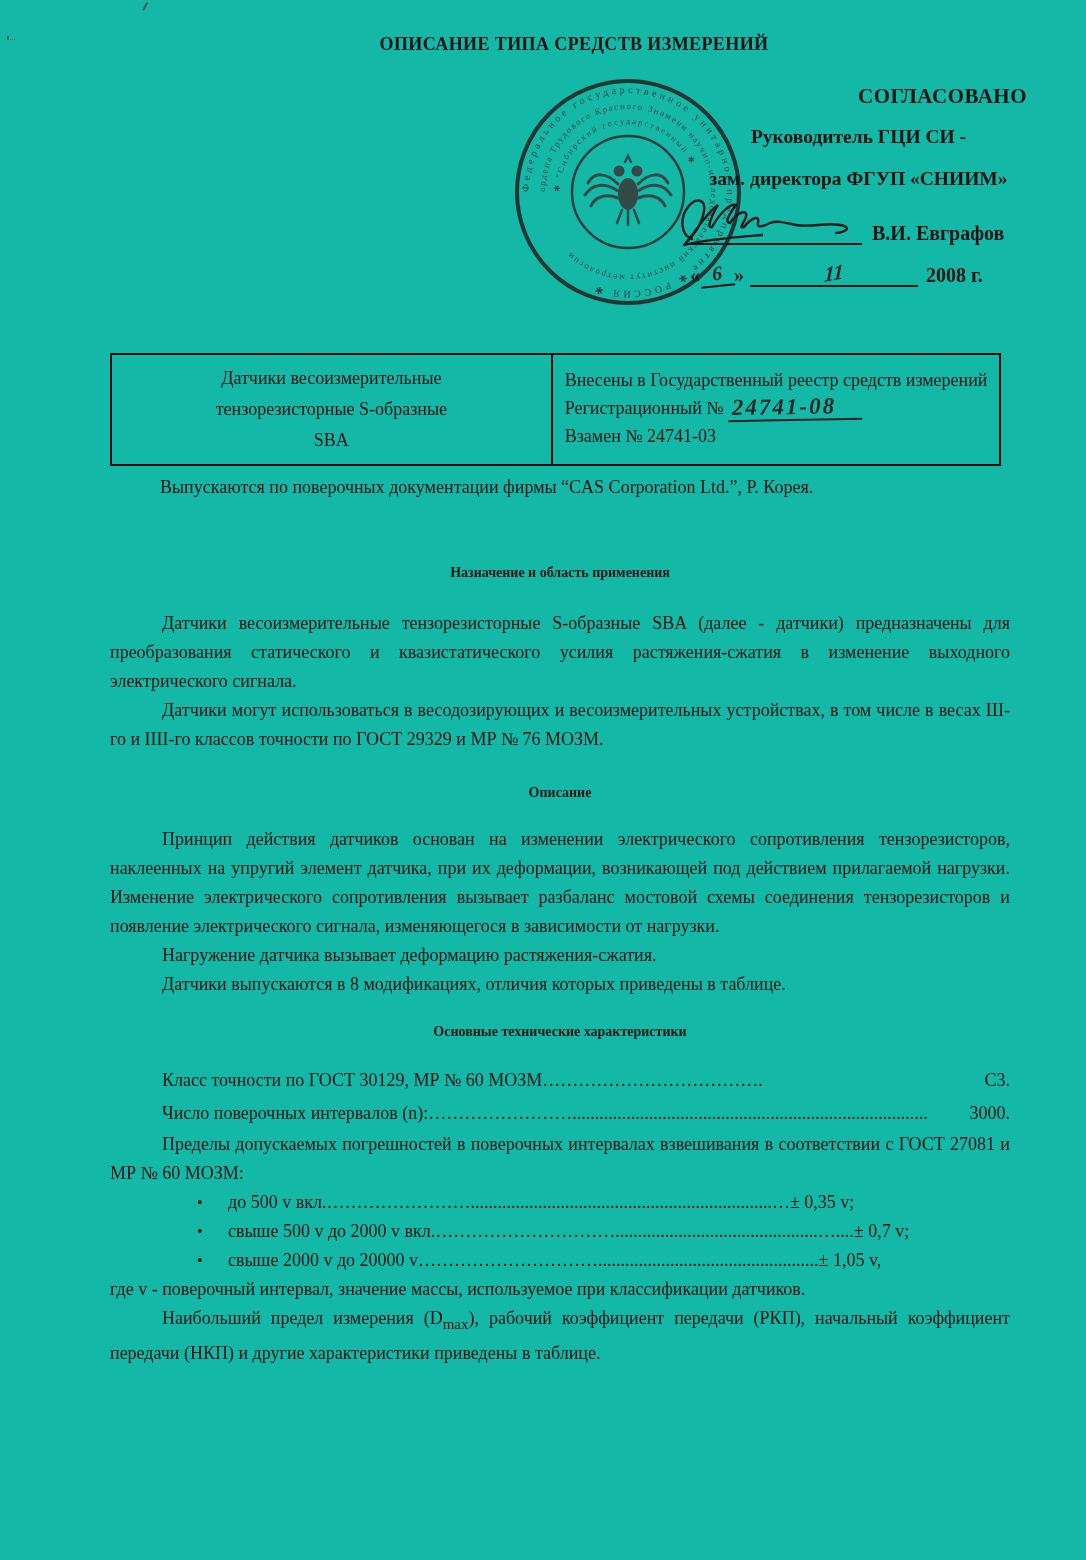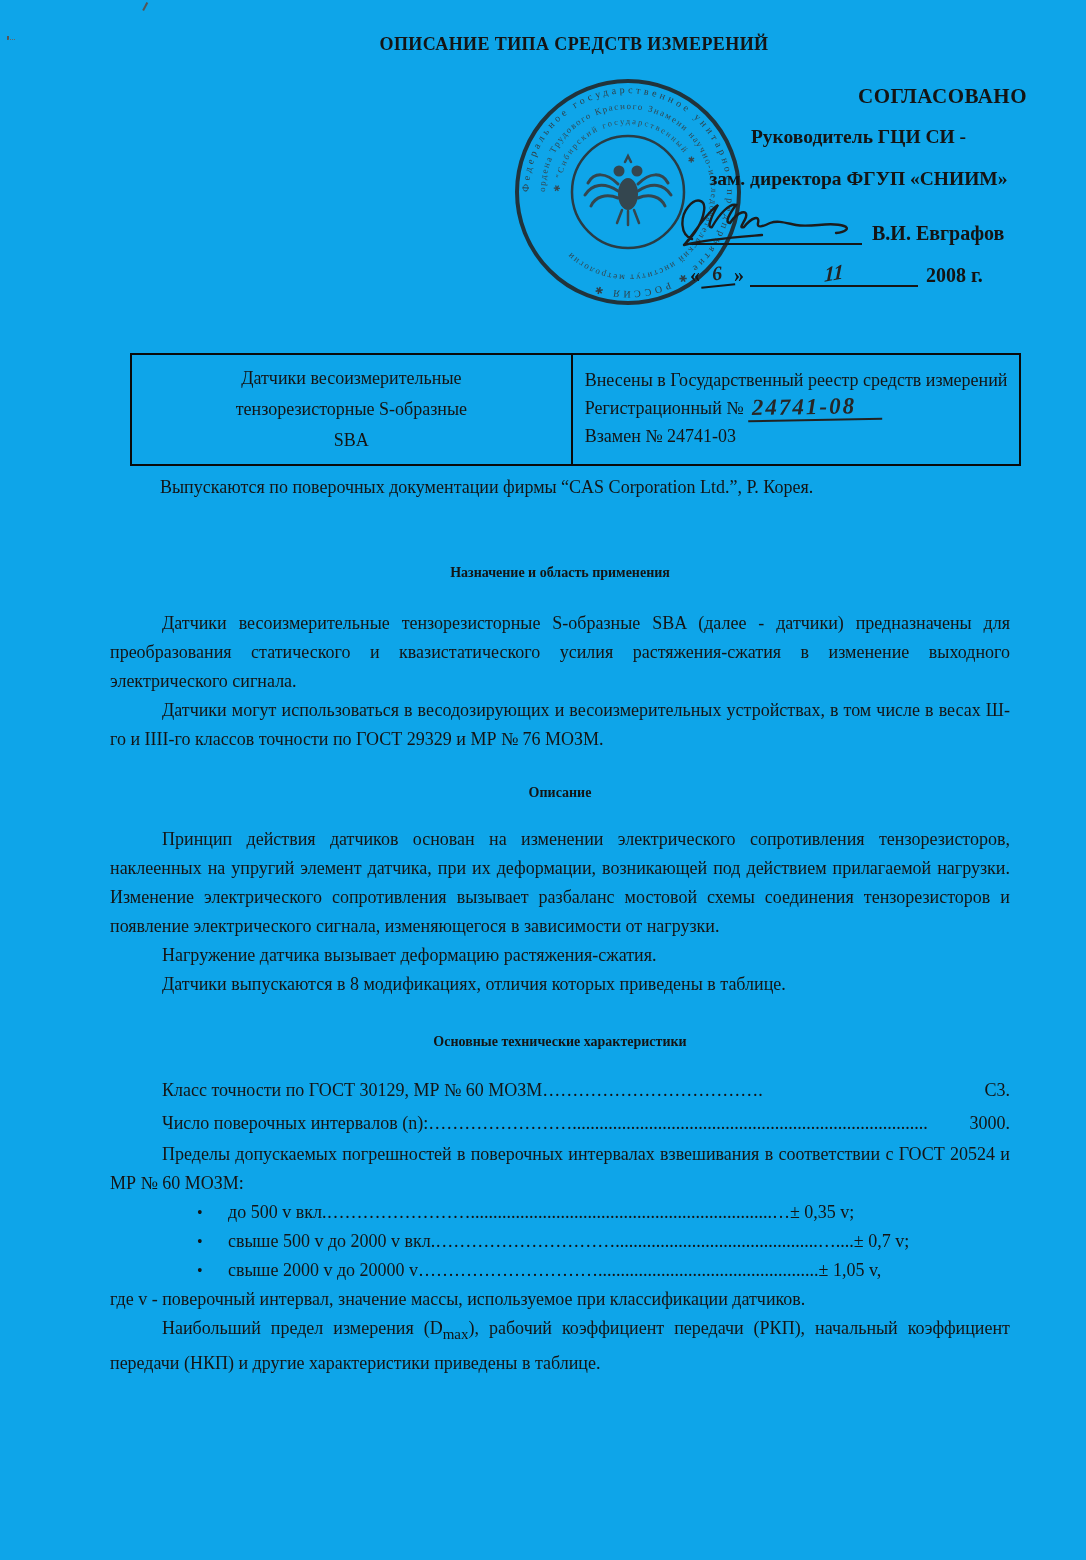--- a/index.html
+++ b/index.html
@@ -1,20 +1,20 @@
 <!DOCTYPE html>
 <html><head>
 <meta charset="utf-8">
 <style>
   html,body { margin:0; padding:0; background:#888; }
   .page {
     position:relative;
     width:1086px; height:1560px;
     margin:0 auto;
-    background:#0ea5e9;
+    background:#14b8a6;
     font-family:"Liberation Serif", serif;
     color:#141414;
     overflow:hidden;
   }
 
   
   .speck1 { position:absolute; left:144px; top:3px; width:4px; height:9px; border-left:2px solid #555; transform:rotate(28deg); }
   .speck2 { position:absolute; left:7px; top:36px; width:6px; height:3px; border-left:2px solid #555; border-bottom:1px dotted #666; }
 
   .doc-title {
@@ -40,36 +40,36 @@
   .date-row { margin-top:16px; display:flex; align-items:flex-end; font-size:20px; white-space:nowrap; }
   .hand { font-style:italic; font-weight:bold; color:#232323; }
   .date-day { display:inline-block; width:34px; text-align:center; border-bottom:2px solid #161616; transform:rotate(-6deg); font-size:20px; }
   .date-month-line { display:inline-block; width:168px; text-align:center; border-bottom:2px solid #161616; margin-left:6px; }
   .date-month { display:inline-block; transform:rotate(-10deg) skewX(-12deg); font-size:21px; }
   .date-year { margin-left:8px; }
 
   
   .content { position:absolute; left:110px; top:353px; width:900px; font-size:18px; line-height:29px; }
 
-  table.registry { width:99%; border-collapse:collapse; table-layout:fixed;margin-left:20px; }
+  table.registry { width:99%; border-collapse:collapse; table-layout:fixed; }
   table.registry td { border:2.5px solid #0a0a0a; vertical-align:middle; }
   td.reg-left { width:48%; text-align:center; line-height:31px; padding:8px 6px; }
   td.reg-right { padding:2px 9px 6px 12px; line-height:28px; }
   .reg-number {
     display:inline-block; font-style:italic; font-size:23px; letter-spacing:2px;
     border-bottom:2px solid #222; padding:0 26px 0 4px; transform:rotate(-1deg);
     color:#272727; font-weight:bold; line-height:24px;
   }
 
   p { margin:0; }
   .issued { text-indent:50px; margin-top:7px; }
   .sec-heading { text-align:center; font-weight:bold; font-size:14px; }
   .h-purpose { margin:56px 0 22px 0; }
   .h-descr   { margin:24px 0 18px 0; }
-  .h-tech    { margin:28px 0 20px 0; }
+  .h-tech    { margin:18px 0 20px 0; }
   .jpara { text-align:justify; text-indent:52px; }
 
   .tech-line { display:flex; white-space:nowrap; overflow:hidden; }
   .tech-line .tl-label { flex:none; }
   .tech-line .tl-indent { text-indent:52px; }
   .tech-line .tl-dots { flex:0 1 auto; min-width:0; overflow:hidden; }
   .tech-line .tl-value { flex:none; margin-left:auto; padding-left:6px; }
   .tech-line.t2 { margin-top:4px; }
 
   .bullet-row { display:flex; white-space:nowrap; overflow:hidden; padding-left:87px; padding-right:78px; }
@@ -184,21 +184,21 @@
       <span class="tl-label tl-indent">Класс точности по  ГОСТ 30129,  МР № 60 МОЗМ </span>
       <span class="tl-dots">……………………………….</span>
       <span class="tl-value">С3.</span>
     </div>
     <div class="tech-line t2">
       <span class="tl-label tl-indent">Число поверочных интервалов (n): </span>
       <span class="tl-dots">……………………...............................................................................</span>
       <span class="tl-value">3000.</span>
     </div>
 
-    <p class="jpara limits">Пределы допускаемых погрешностей в поверочных интервалах взвешивания в соответствии с ГОСТ 20524 и МР № 60 МОЗМ:</p>
+    <p class="jpara limits">Пределы допускаемых погрешностей в поверочных интервалах взвешивания в соответствии с ГОСТ 27081 и МР № 60 МОЗМ:</p>
 
     <div class="bullet-row">
       <span class="bullet-dot">•</span>
       <span class="tl-label">до 500 v вкл. </span>
       <span class="tl-dots">……………………...................................................................…</span>
       <span class="tl-value">± 0,35 v;</span>
     </div>
     <div class="bullet-row">
       <span class="bullet-dot">•</span>
       <span class="tl-label">свыше 500 v до 2000 v вкл. </span>

